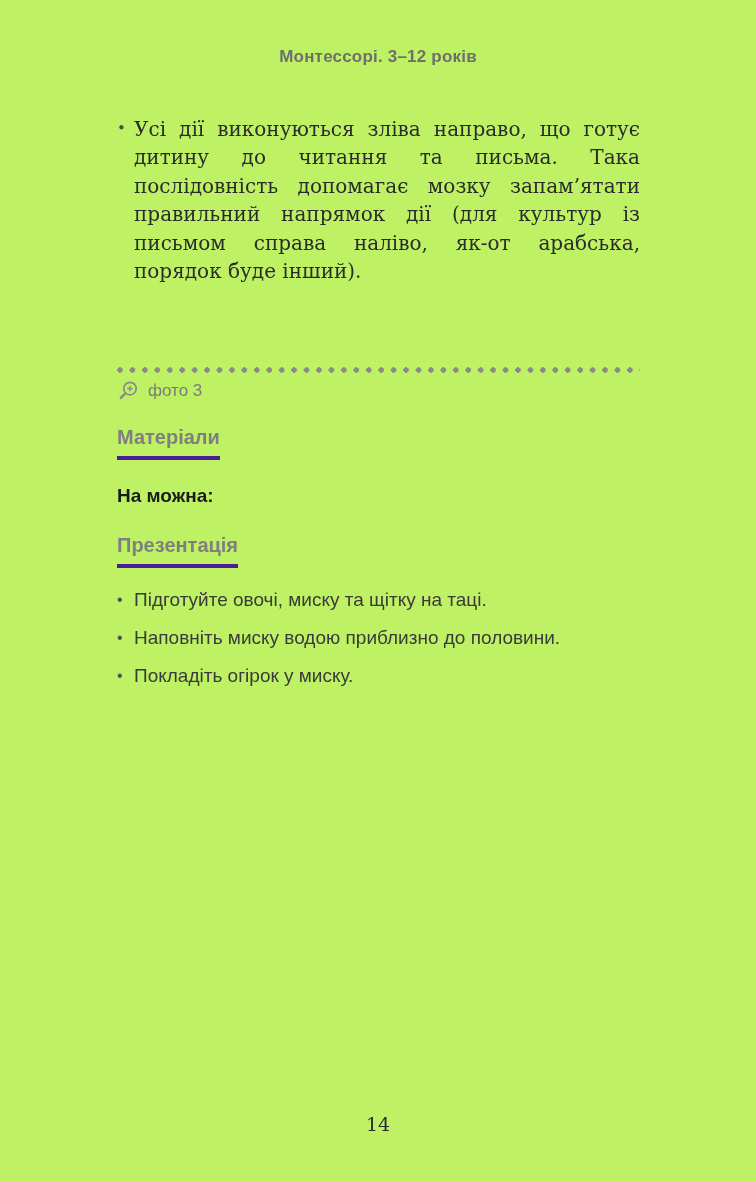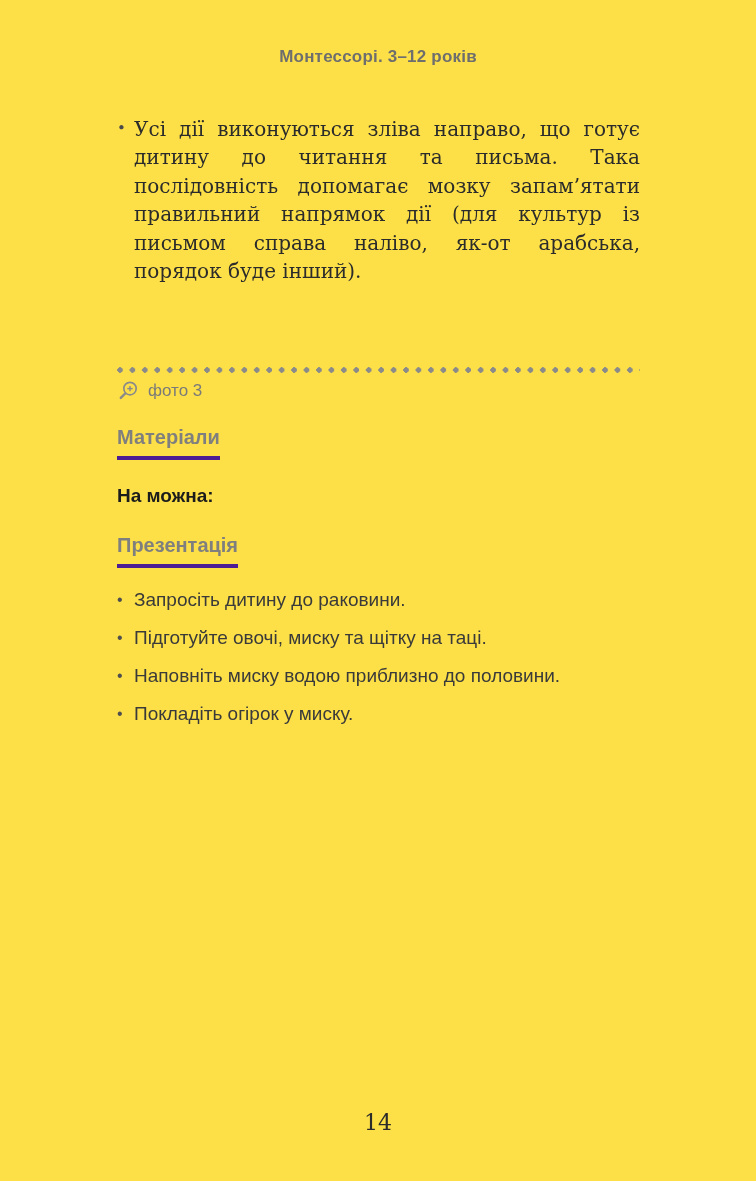--- a/index.html
+++ b/index.html
@@ -2,21 +2,21 @@
 <html lang="uk"><head>
 <meta charset="utf-8">
 <style>
   * { margin:0; padding:0; box-sizing:border-box; }
   html,body { background:#ffffff; }
   .page {
     position:relative;
     width:756px;
     height:1181px;
     margin:0 auto;
-    background:#fde047;
+    background:#bef264;
     overflow:hidden;
     font-family:"Liberation Sans", sans-serif;
     color:#2e2e2e;
   }
   
   .running-head {
     padding-top:47px;
     text-align:center;
     font-family:"Liberation Sans", sans-serif;
     font-size:17px;
@@ -116,21 +116,21 @@
     color:#4f4f4f;
   }
   .presentation-block .section-heading { margin-top:27px; }
   
   .page-number {
     position:absolute;
     left:0; right:0;
     bottom:46px;
     text-align:center;
     font-family:"DejaVu Serif", serif;
-    font-size:22px;
+    font-size:19px;
     color:#2b2b2b;
   }
 </style>
 </head>
 <body>
 
 <div class="page">
 
   <div class="running-head">Монтессорі. 3–12 років</div>
 
@@ -159,21 +159,20 @@
 
     <div>
       <div class="section-heading">Матеріали</div>
       <div class="subheading">На можна:</div>
     </div>
 
     <div class="presentation-block">
       <div class="section-heading">Презентація</div>
       <div class="sans-list">
 
-          <div class="sans-item">Запросіть дитину до раковини.</div>
 
           <div class="sans-item">Підготуйте овочі, миску та щітку на таці.</div>
 
           <div class="sans-item">Наповніть миску водою приблизно до половини.</div>
 
           <div class="sans-item">Покладіть огірок у миску.</div>
         </div>
     </div>
 
   </div>

